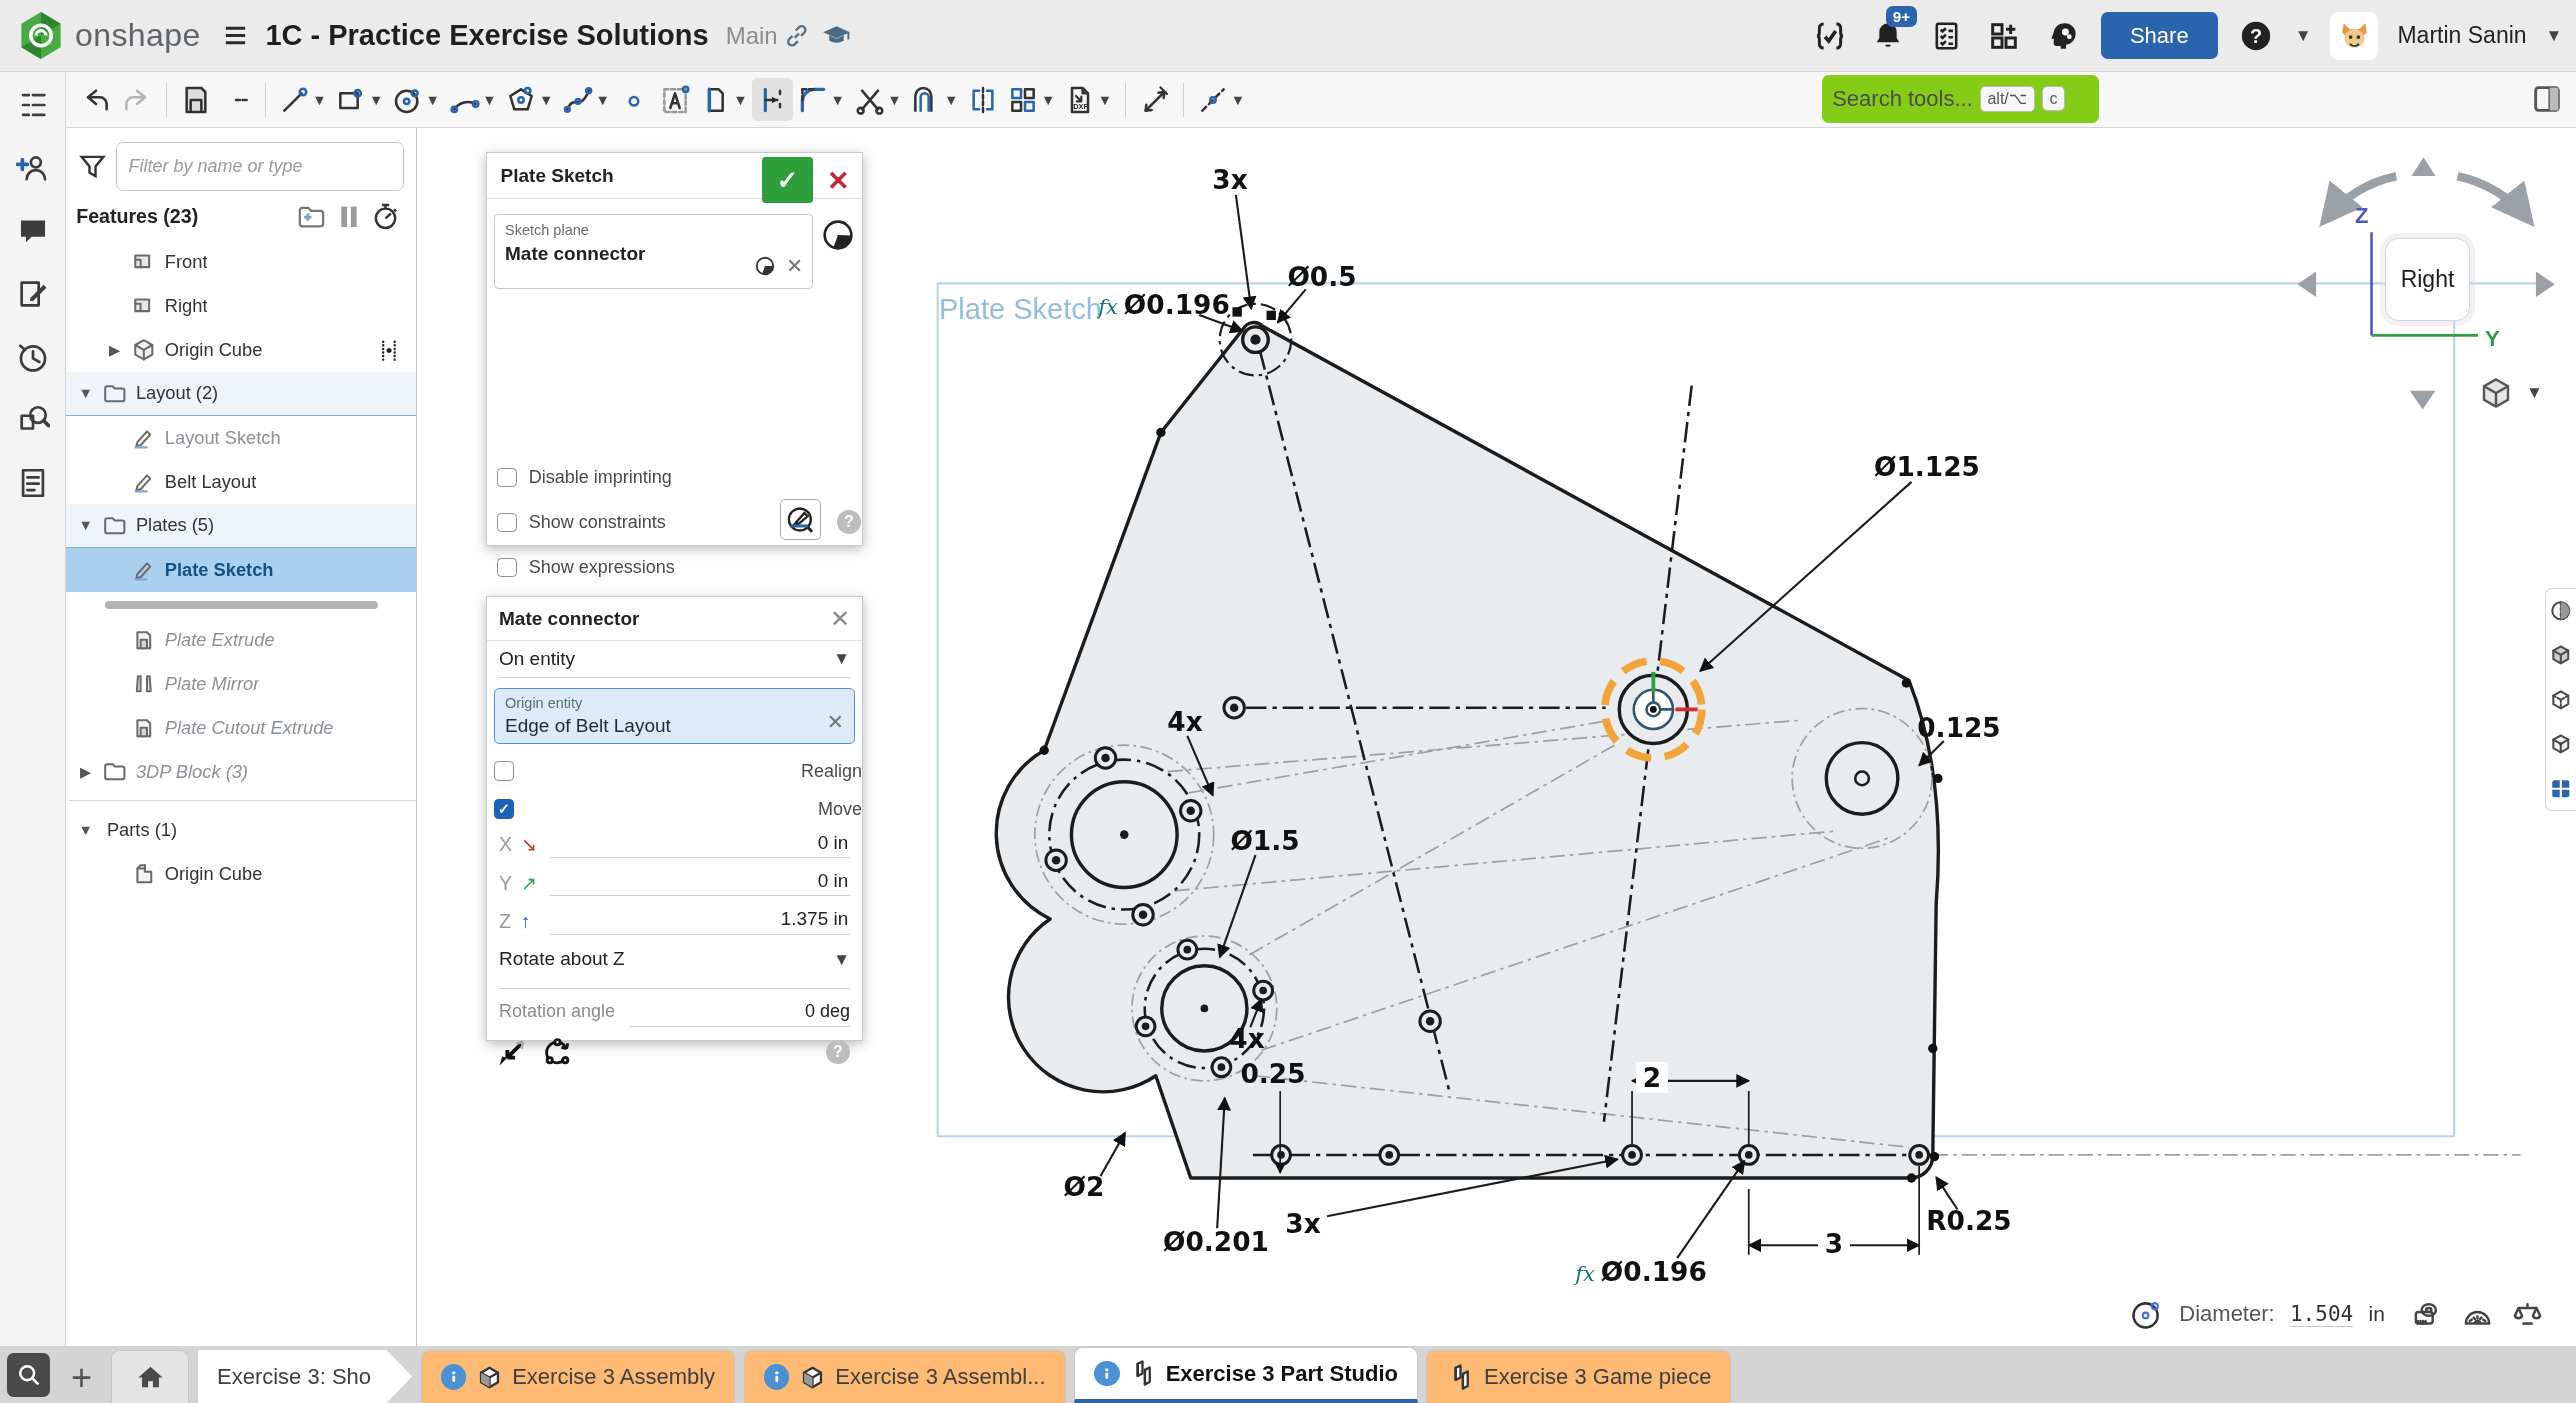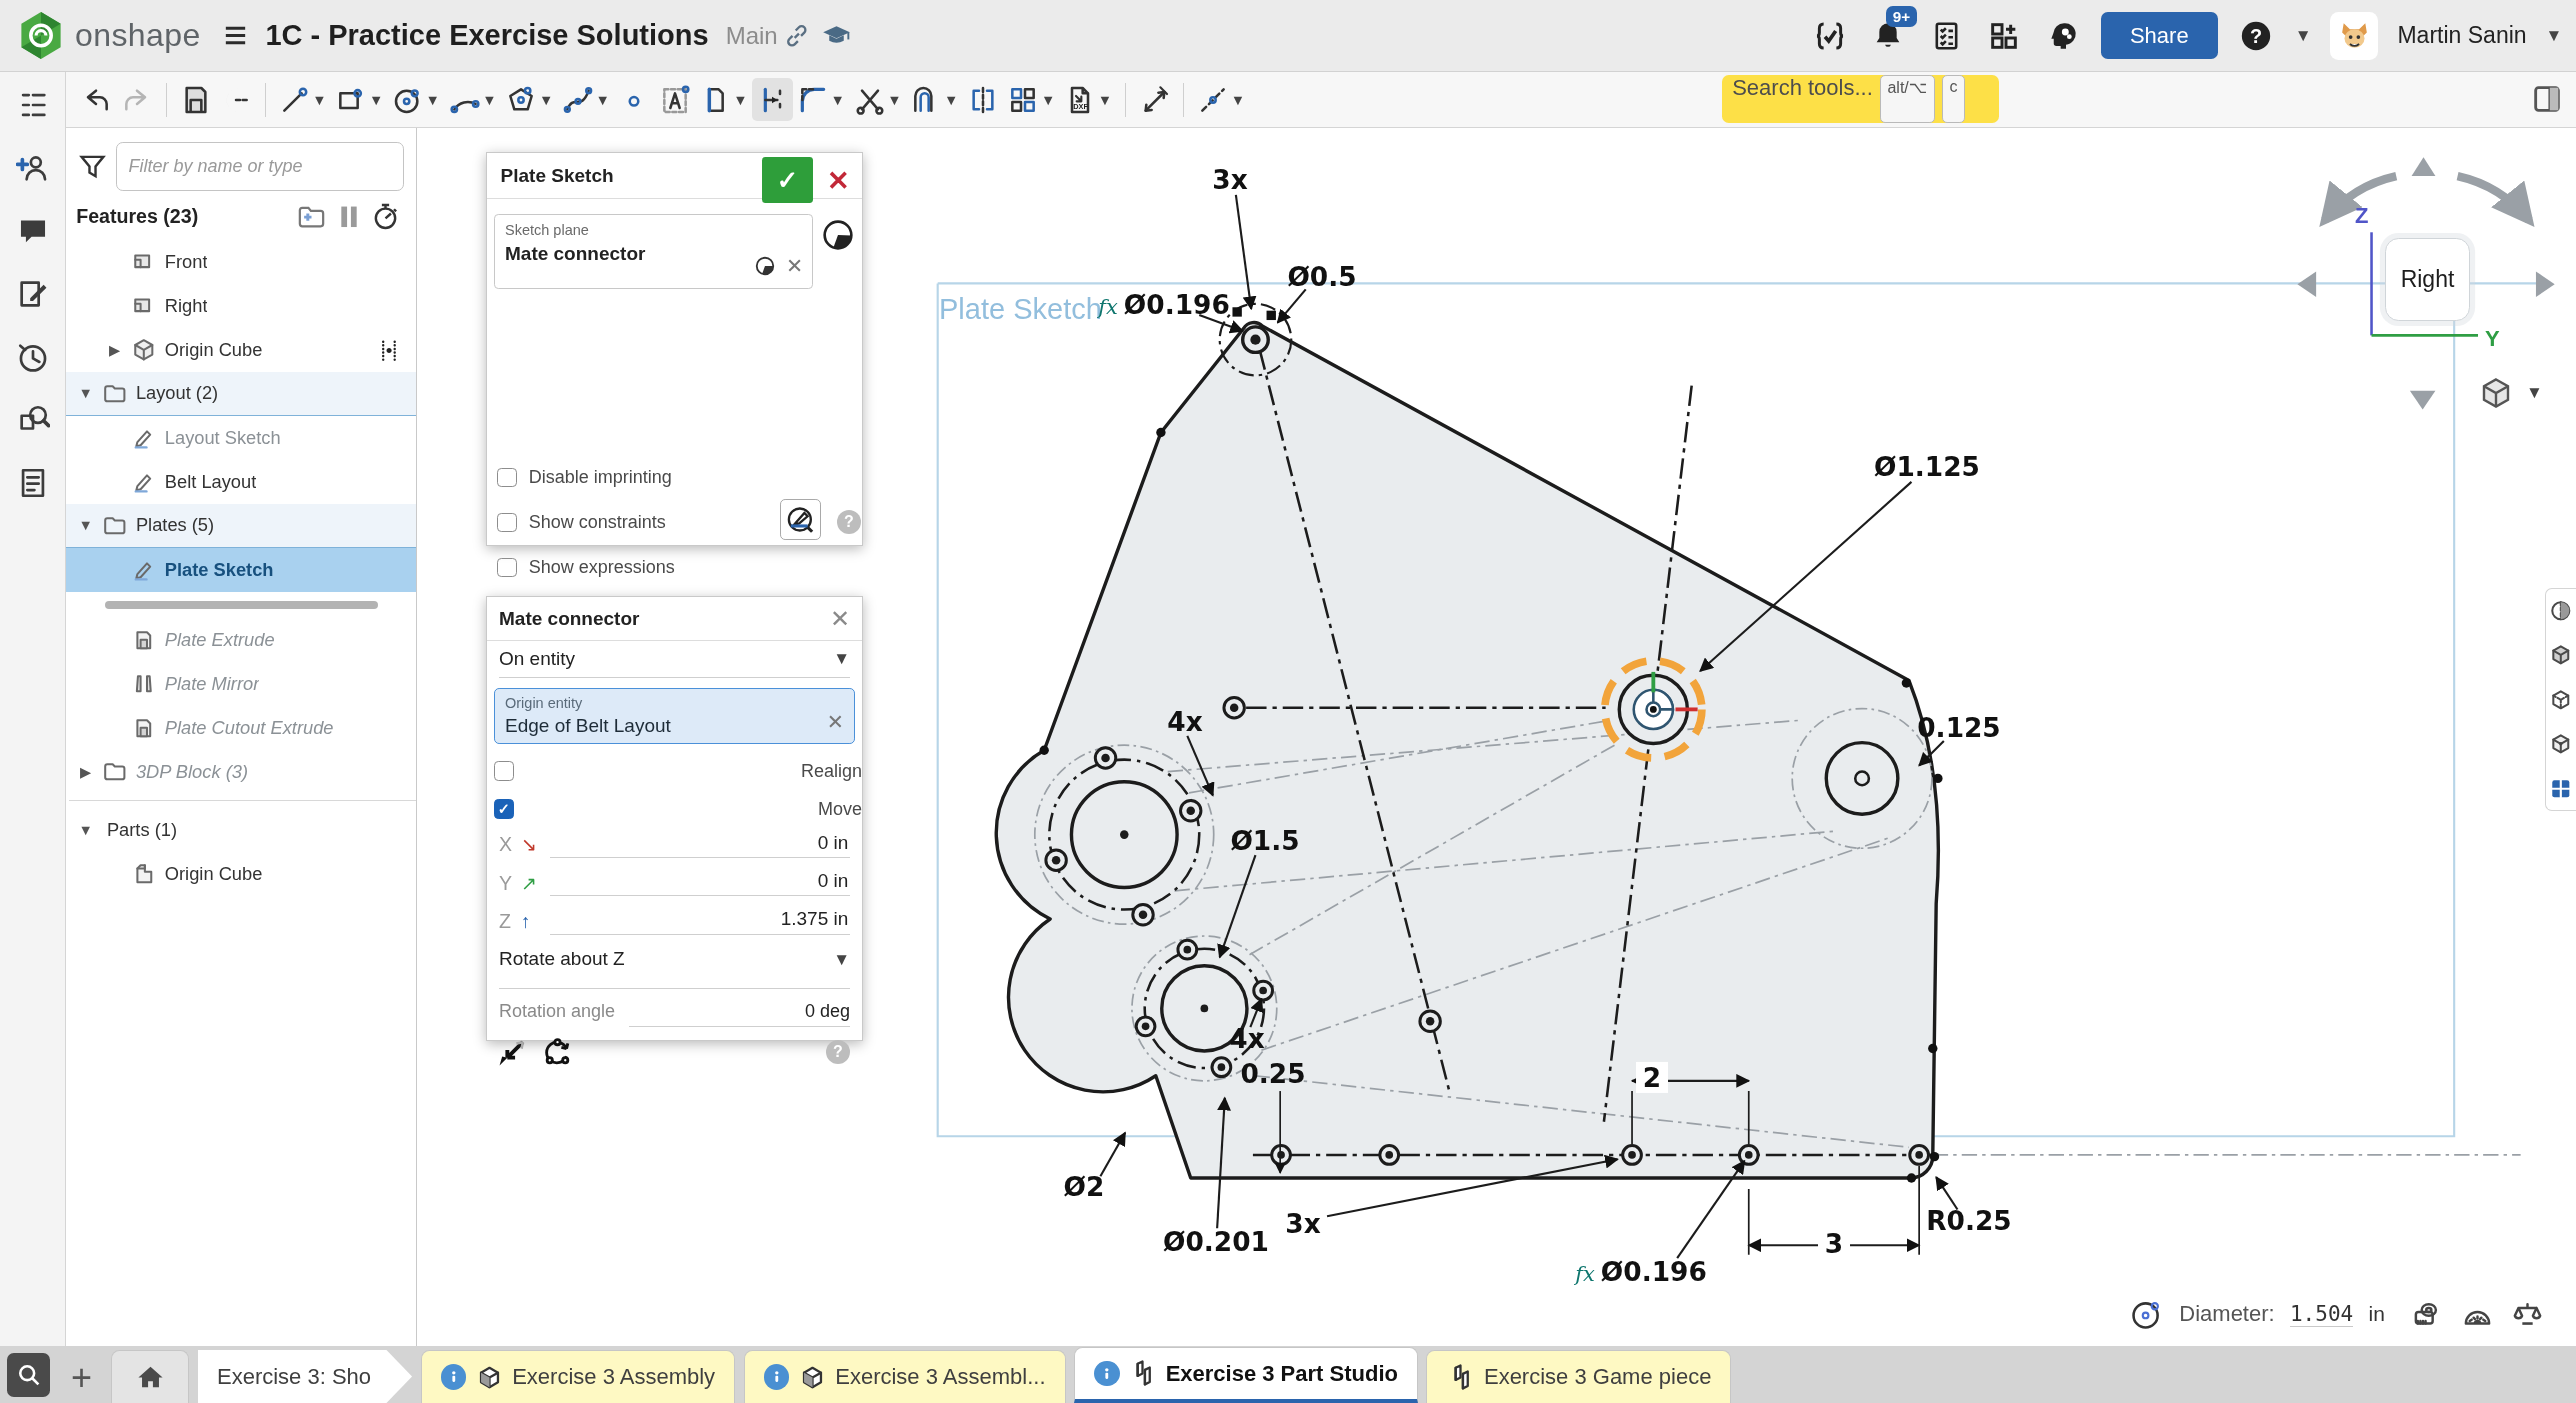--- a/index.html
+++ b/index.html
@@ -22,21 +22,21 @@
   #user-name { font-size:23px; color:#222; }
   .dd-caret { font-size:17px; color:#444; }
 
   
   #toolbar { position:absolute; left:66px; top:72px; width:2510px; height:56px; background:#f7f7f7; border-bottom:0.9px solid #d5d5d5; display:flex; align-items:center; padding-left:10.2px; }
   .tool { display:flex; align-items:center; padding:5.1px 4.3px; border-radius:5.1px; color:#333; }
   .tool.active { background:#e2e2e2; }
   .tool.disabled { color:#b5b5b5; }
   .tool .chev { font-size:14.5px; color:#444; margin-left:1.7px; }
   .tsep { width:0.9px; height:34px; background:#cfcfcf; margin:0 8.5px; }
-  #search-tools { position:absolute; left:1656px; top:2.6px; width:277px; height:48px; background:#fde047; border-radius:6.8px; display:flex; padding:0 10.2px; color:#4d4d4d; font-size:22px; }
+  #search-tools { position:absolute; left:1756px; top:2.6px; width:277px; height:48px; background:#84cc16; border-radius:6.8px; display:flex; align-items:center; padding:0 10.2px; color:#4d4d4d; font-size:22px; }
   .keycap { border:0.9px solid #b9b9b9; background:#f6f6f6; border-radius:5.1px; font-size:16px; color:#555; padding:2.6px 6.8px; margin-left:6.8px; }
   #panel-toggle-icon { position:absolute; right:12px; top:10.2px; }
 
   
   #left-rail { position:absolute; left:0; top:72px; width:66px; height:1275px; background:#f4f4f4; border-right:0.9px solid #d5d5d5; display:flex; flex-direction:column; align-items:center; padding-top:12px; gap:22px; }
   .rail-btn { width:41px; height:41px; display:flex; align-items:center; justify-content:center; color:#3c3c3c; }
 
   
   #feature-panel { position:absolute; left:66px; top:128px; width:351px; height:1219px; background:#fff; border-right:0.9px solid #c9c9c9; }
   #filter-row { display:flex; align-items:center; padding:13.6px 12px 6.8px 12px; gap:8.5px; }
@@ -121,21 +121,21 @@
   .rarow .ralabel { color:#8a8a8a; }
   .rarow .raval { flex:1; text-align:right; color:#222; border-bottom:0.9px solid #cfcfcf; padding-bottom:3.4px; margin-left:13.6px; }
   #mate-footer { display:flex; align-items:center; gap:13.6px; margin:10.2px 12px 0 10.2px; }
   #mate-footer .helpdot { margin-left:auto; }
 
   
   #bottom-bar { position:absolute; left:0; top:1346px; width:2576px; height:57px; background:#d4d4d4; display:flex; align-items:flex-end; }
   #tab-search { width:43px; height:44px; background:#4a4a4a; border-radius:6.8px; margin:0 0 6px 6.8px; display:flex; align-items:center; justify-content:center; color:#fff; }
   #tab-plus { width:43px; height:51px; display:flex; align-items:center; justify-content:center; font-size:36px; color:#555; margin-left:10.2px; }
   #tab-home { width:78px; height:53px; background:#e4e4e4; border:0.9px solid #c6c6c6; border-bottom:none; border-radius:8.5px 8.5px 0 0; display:flex; align-items:center; justify-content:center; color:#4a4a4a; margin-left:8.5px; }
-  .btab { height:53px; display:flex; align-items:center; gap:8.5px; padding:0 19px; font-size:22px; color:#3f3f3f; background:#fef9c3; border:0.9px solid #c6c6c6; border-bottom:none; border-radius:8.5px 8.5px 0 0; margin-left:8.5px; white-space:nowrap; }
+  .btab { height:53px; display:flex; align-items:center; gap:8.5px; padding:0 19px; font-size:22px; color:#3f3f3f; background:#fdba74; border:0.9px solid #c6c6c6; border-bottom:none; border-radius:8.5px 8.5px 0 0; margin-left:8.5px; white-space:nowrap; }
   .btab.arrowtab { background:#fff; clip-path:polygon(0 0, calc(100% - 25.6px) 0, 100% 50%, calc(100% - 25.6px) 100%, 0 100%); border:none; padding-right:41px; border-radius:0; }
   .btab.activetab { background:#fff; height:56px; border-bottom:4.3px solid #2a64ad; font-weight:bold; color:#111; }
   .btab .tlabel { max-width:366px; overflow:hidden; text-overflow:ellipsis; }
   .infodot { width:25.6px; height:25.6px; border-radius:50%; background:#4a90d2; color:#fff; display:flex; align-items:center; justify-content:center; flex:none; }
 </style>
 </head>
 <body>
 
 <div id="header">
   <span class="abs" style="left:17px;top:10.2px;">

